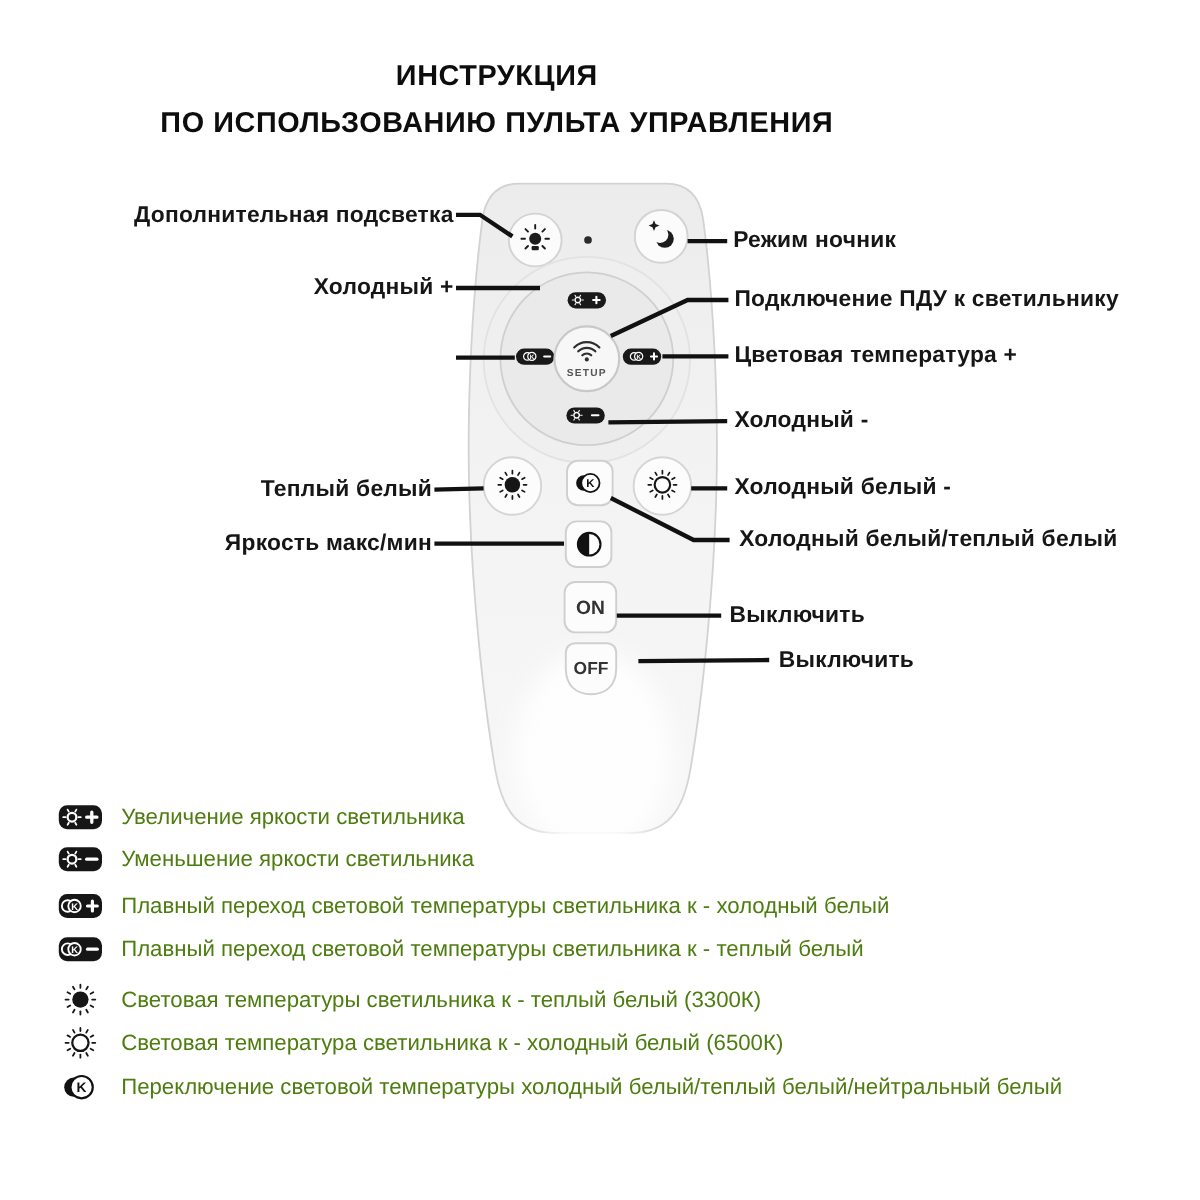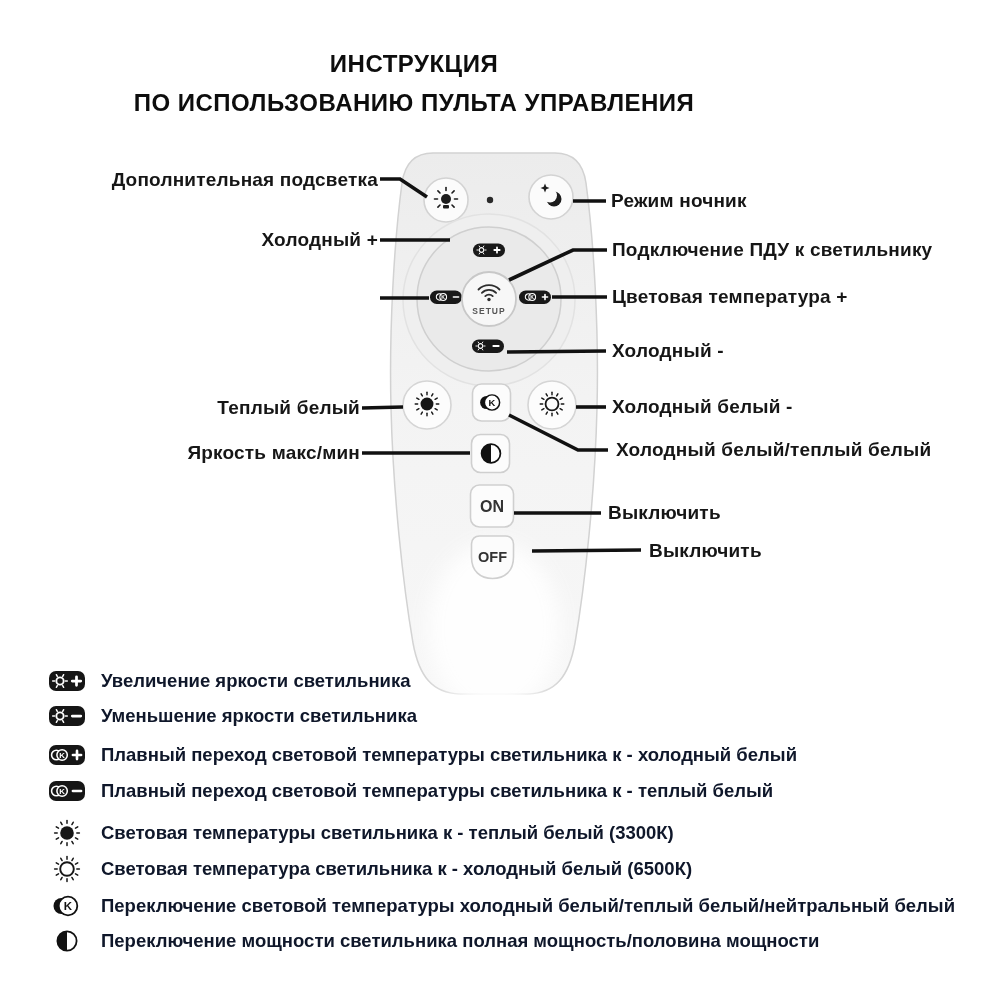--- a/index.html
+++ b/index.html
@@ -6,21 +6,21 @@
   #stage{position:relative;width:1000px;height:1000px;background:#fff;overflow:hidden;
          font-family:"Liberation Sans",sans-serif;color:#141414;}
   .title{position:absolute;top:44px;left:0;width:828px;text-align:center;
          font-weight:800;font-size:24px;line-height:39px;letter-spacing:.5px;color:#0d0d0d;}
   .lab{position:absolute;font-size:19px;font-weight:600;line-height:24px;
        white-space:nowrap;color:#161616;letter-spacing:.2px;}
   .lab.r{text-align:center;}
   .lab.l{text-align:right;}
   .lrow{position:absolute;left:46px;display:flex;align-items:center;height:30px;}
   .licon{width:42px;display:flex;justify-content:center;align-items:center;flex:none;}
-  .ltext{margin-left:13px;font-size:18.5px;font-weight:700;white-space:nowrap;color:#0f172a;}
+  .ltext{margin-left:13px;font-size:18.5px;font-weight:400;white-space:nowrap;color:#4d7c0f;}
   svg text{font-family:"Liberation Sans",sans-serif;}
   .overlay{position:absolute;left:0;top:0;}
 </style>
 </head>
 <body>
 
 <div id="stage">
 
   <svg width="0" height="0" style="position:absolute" aria-hidden="true">
     <defs>
@@ -280,22 +280,14 @@
     <span class="ltext">Световая температура светильника к - холодный белый (6500К)</span>
   </div>
   <div class="lrow" style="top:891px">
     <span class="licon">
       <svg width="32" height="28" viewBox="0 0 32 28">
           <use href="#ktoggle" transform="translate(17,14)"></use>
         </svg>
     </span>
     <span class="ltext">Переключение световой температуры холодный белый/теплый белый/нейтральный белый</span>
   </div>
-  <div class="lrow" style="top:926px">
-    <span class="licon">
-      <svg width="28" height="28" viewBox="0 0 28 28">
-          <use href="#halfdot" transform="translate(14,14)"></use>
-        </svg>
-    </span>
-    <span class="ltext">Переключение мощности светильника полная мощность/половина мощности</span>
-  </div>
 
 </div>
 
 </body></html>

